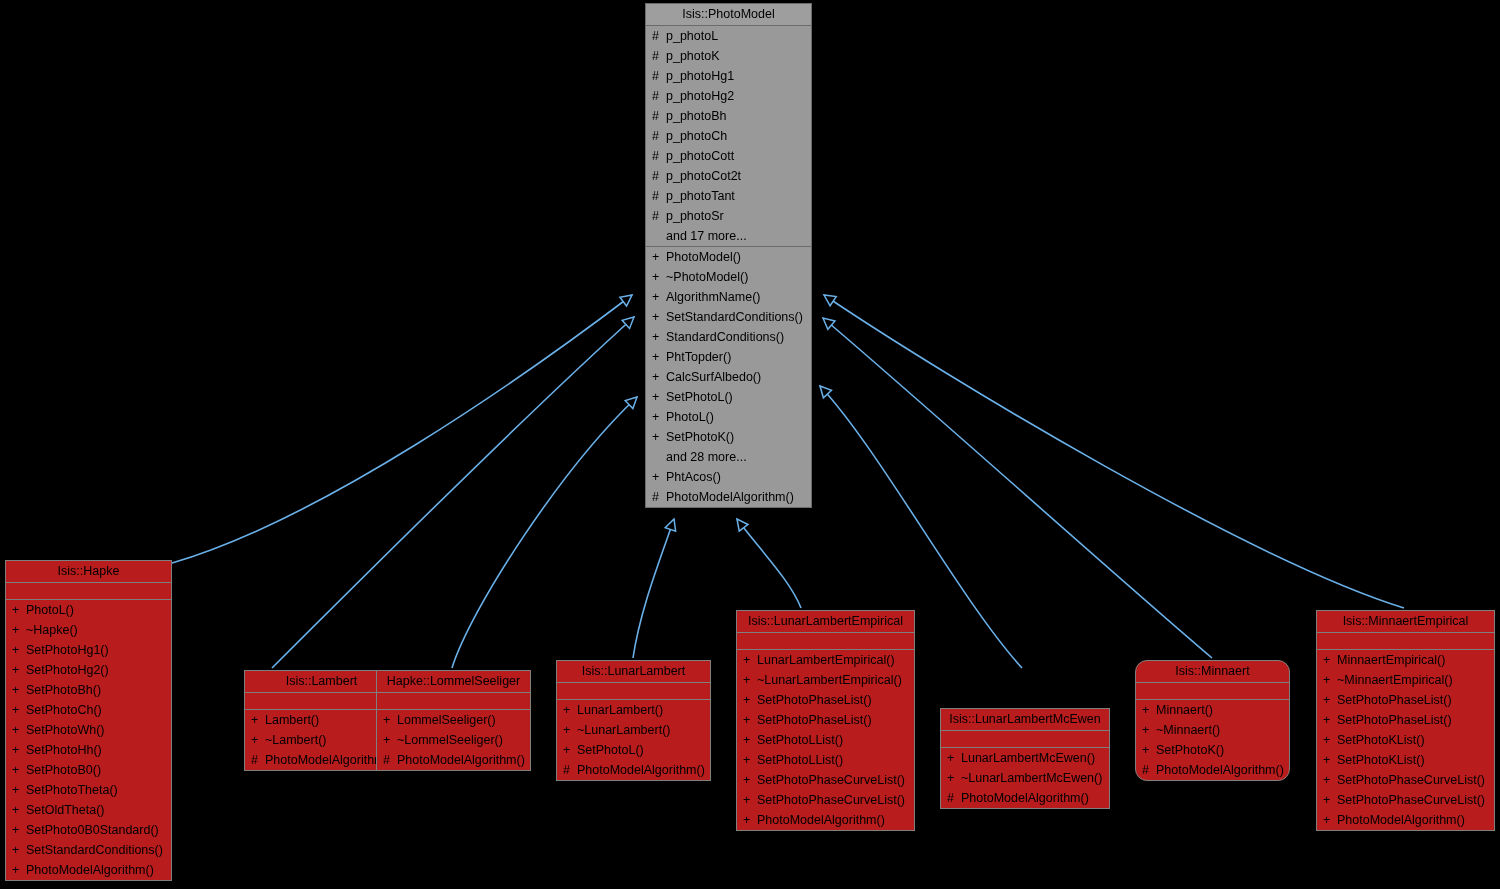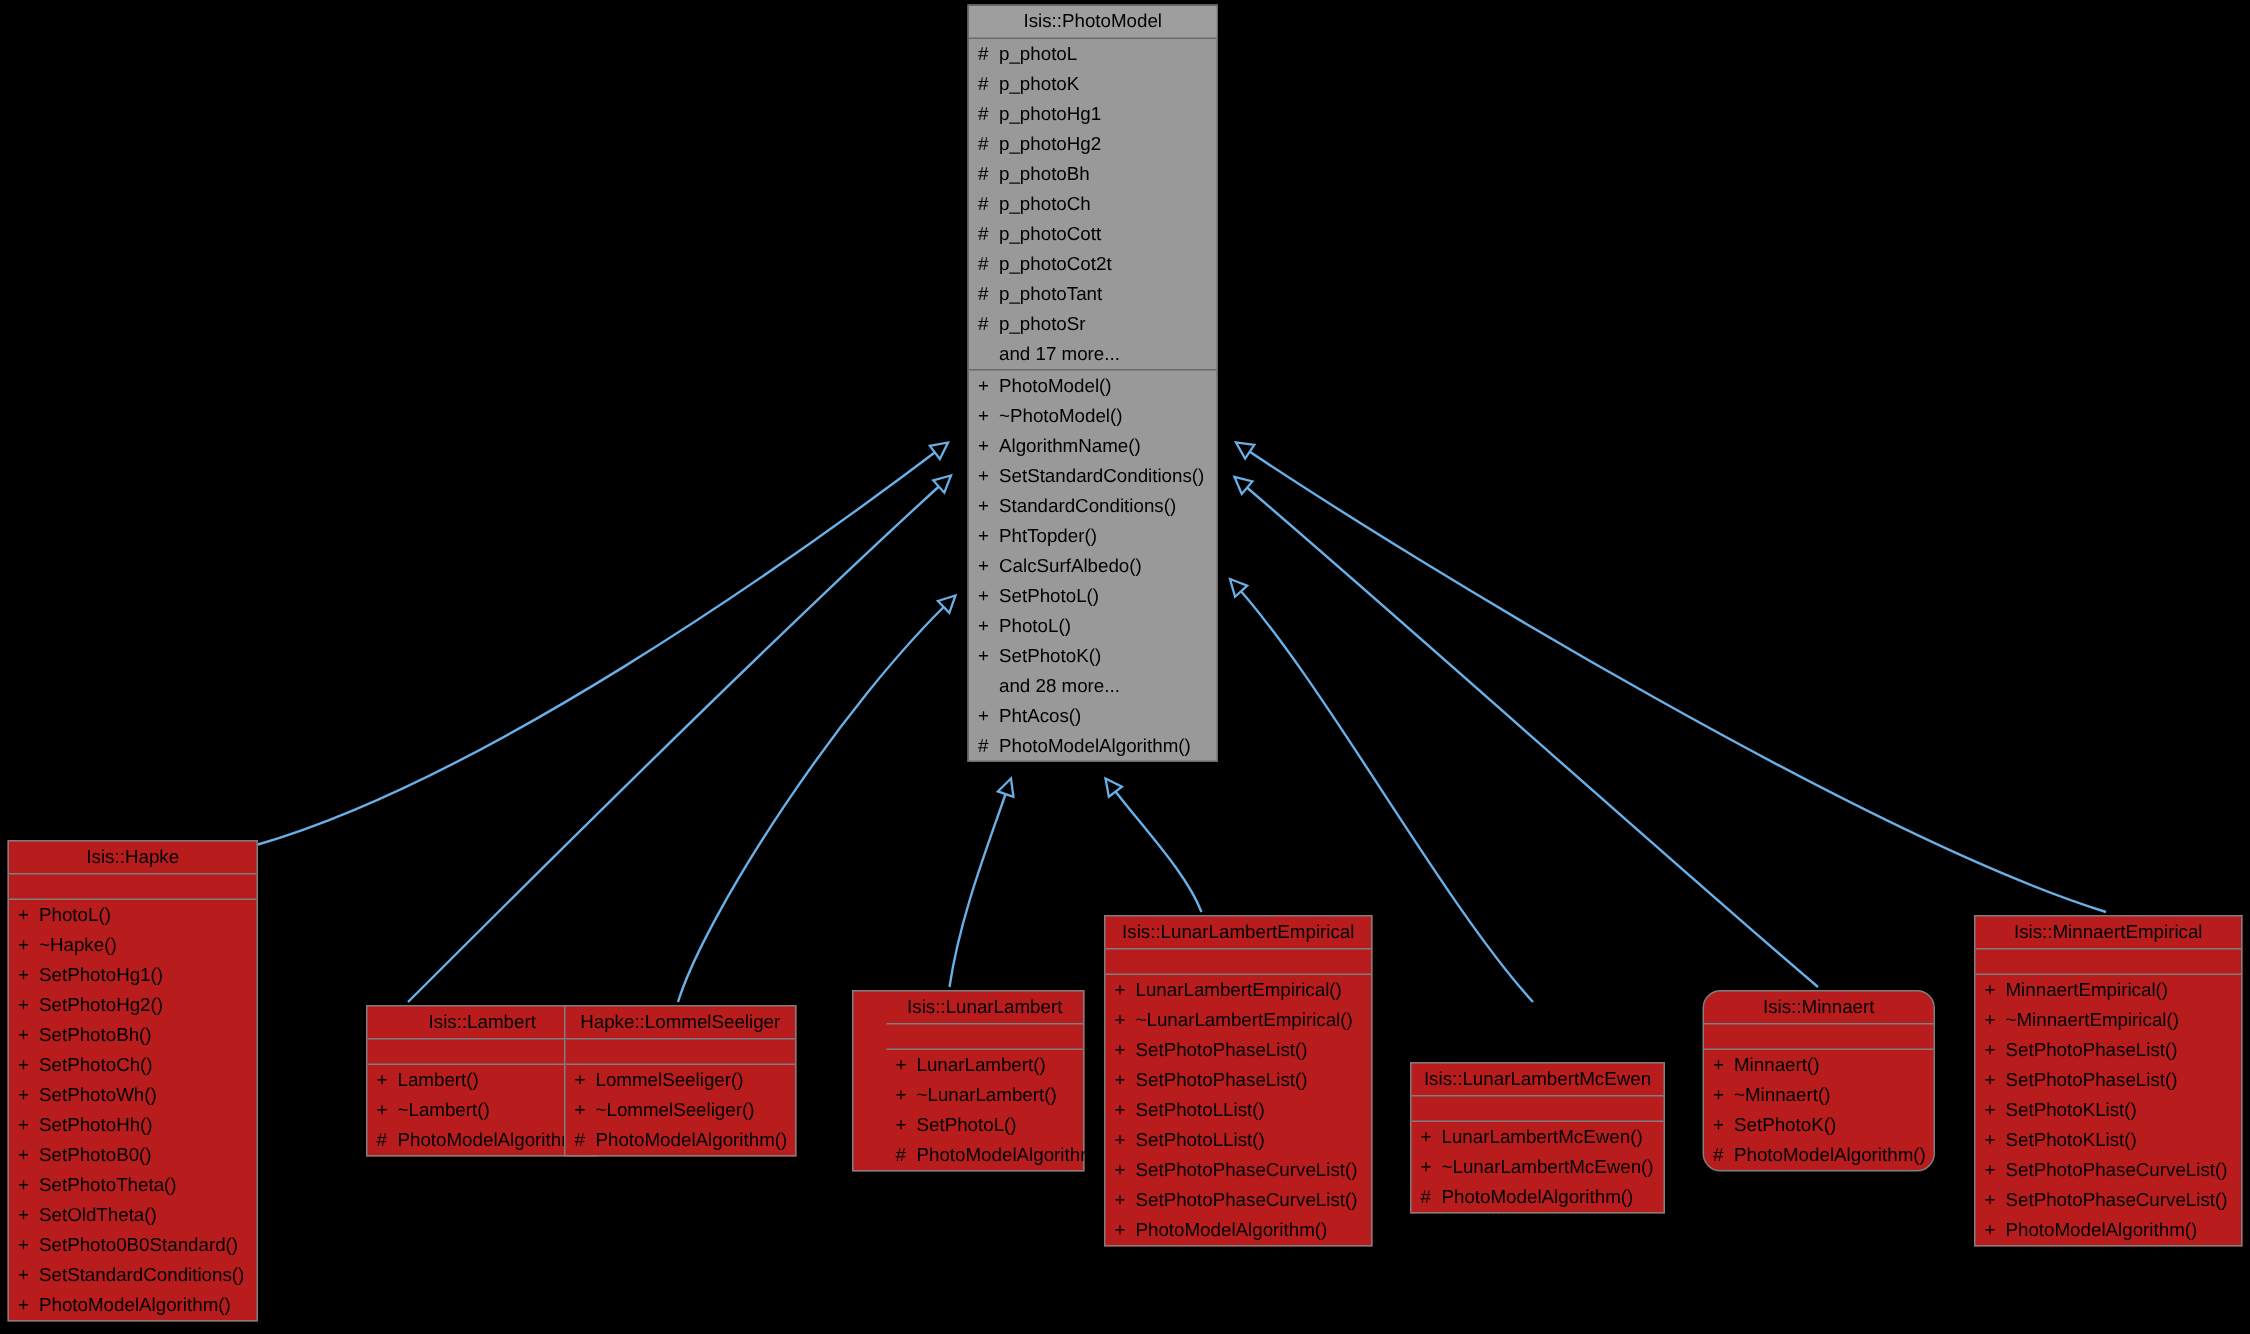--- a/index.html
+++ b/index.html
@@ -306,21 +306,21 @@
           <div class="member">
             <span class="vis">+</span>
             <span class="nm">~LommelSeeliger()</span>
           </div>
           <div class="member">
             <span class="vis">#</span>
             <span class="nm">PhotoModelAlgorithm()</span>
           </div>
         </div>
       </div>
-      <div class="uml-class" style="left: 568px; top: 660px; width: 155px; padding-left: 22px;">
+      <div class="uml-class" style="left: 556px; top: 660px; width: 155px;">
         <div class="cls-title">Isis::LunarLambert</div>
         <div class="cls-attrs empty"></div>
         <div class="cls-ops">
           <div class="member">
             <span class="vis">+</span>
             <span class="nm">LunarLambert()</span>
           </div>
           <div class="member">
             <span class="vis">+</span>
             <span class="nm">~LunarLambert()</span>

